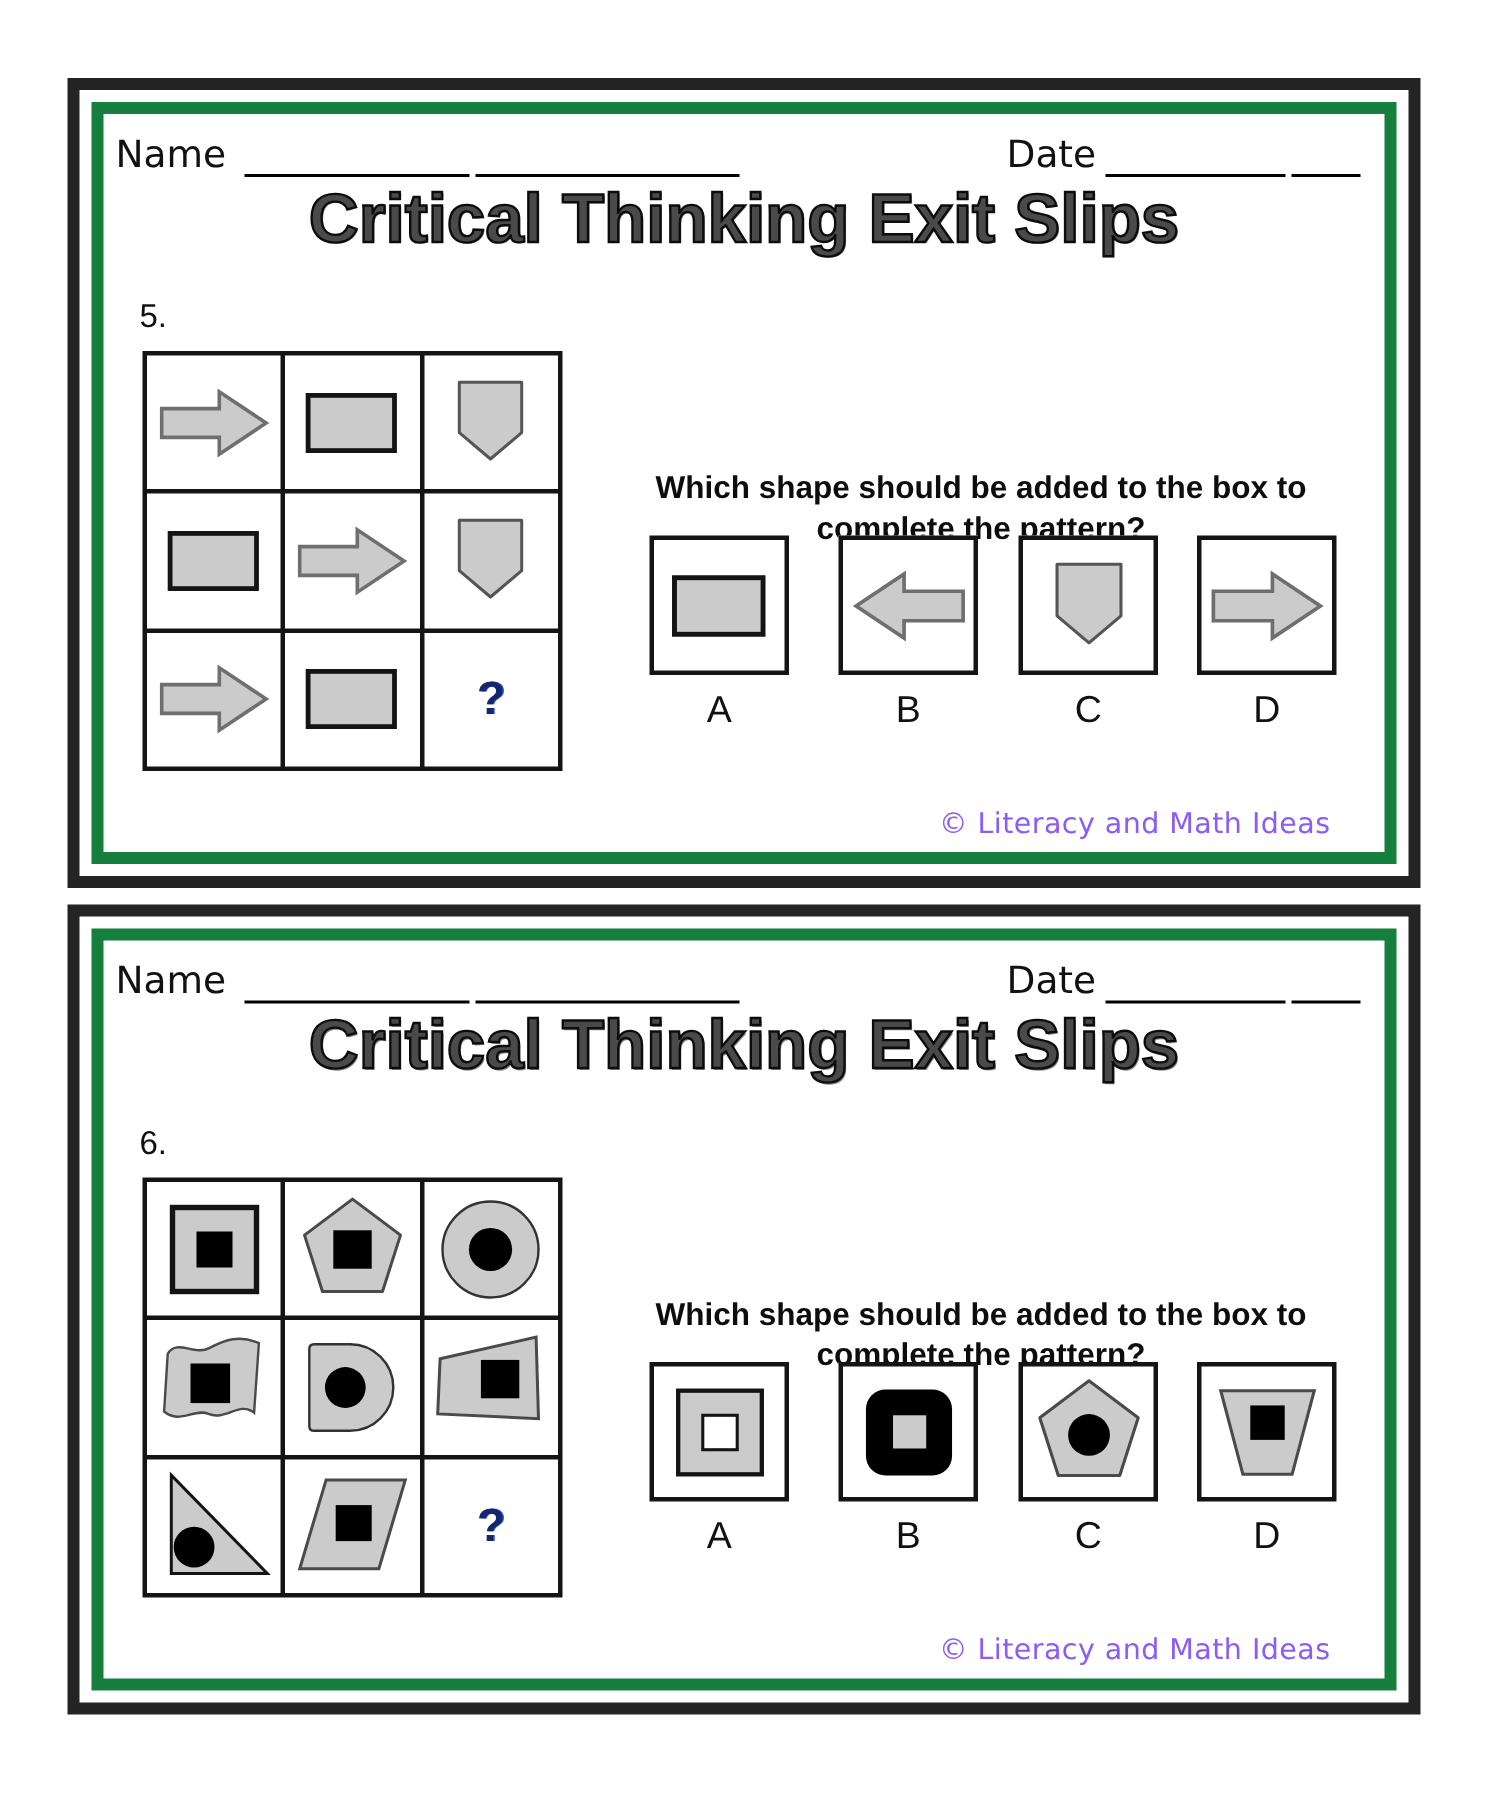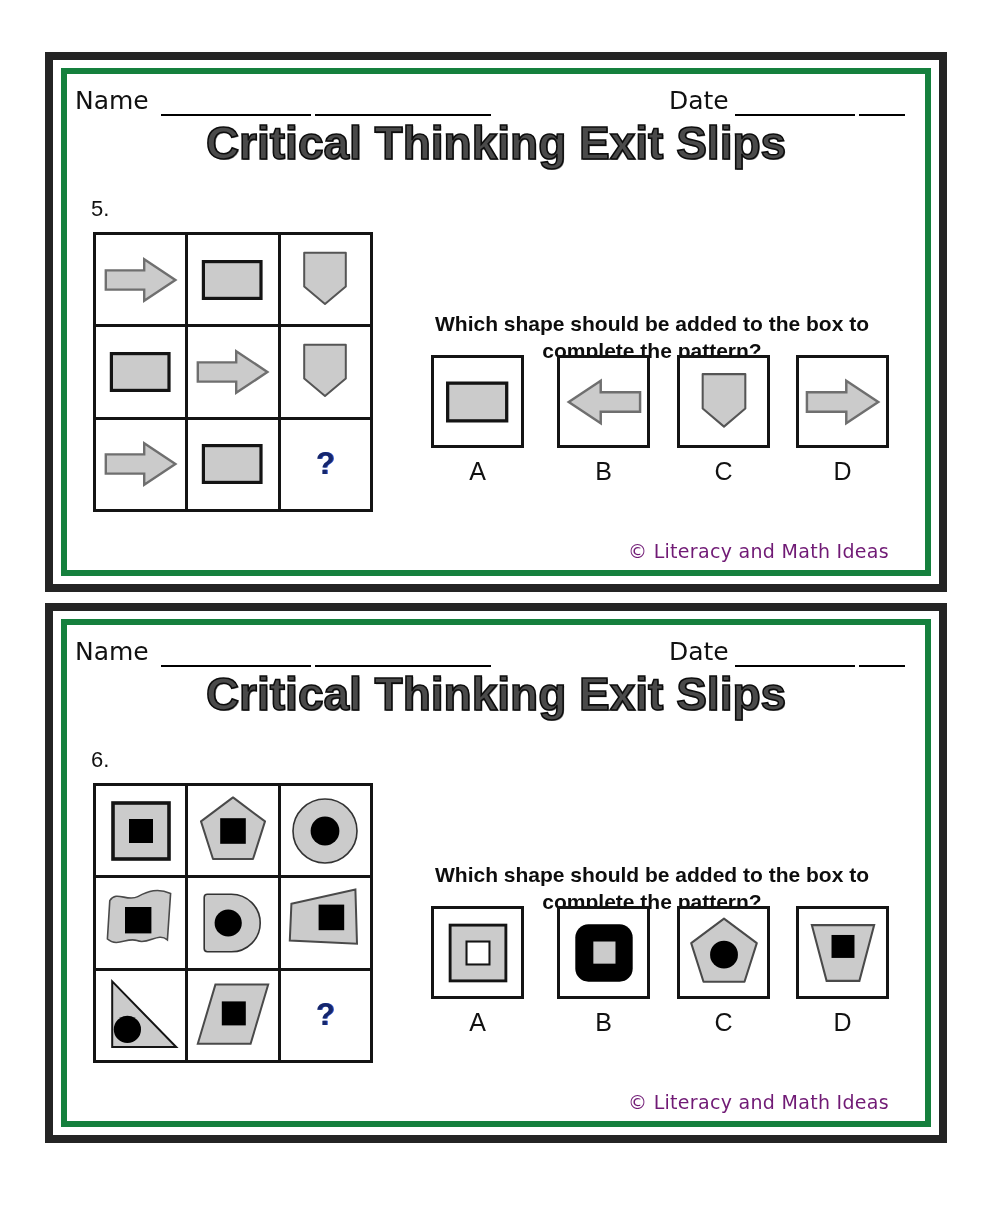--- a/index.html
+++ b/index.html
@@ -6,21 +6,21 @@
   body{
     width:1000px;height:1211px;background:#ffffff;position:relative;
     font-family:"Liberation Sans", sans-serif;color:#111;
     -webkit-font-smoothing:antialiased;
   }
   .card{
     position:absolute;left:45px;width:902px;height:540px;
     border:8px solid #242424;box-sizing:border-box;background:#fff;
   }
   .card-inner{
-    position:absolute;inset:8px;border:6px solid #15803d;background:#fff;
+    position:absolute;inset:8px;border:8px solid #15803d;background:#fff;
   }
   
   .hdr-row{position:absolute;top:12px;left:8px;right:8px;height:34px;}
   .hand{font-family:"DejaVu Sans", sans-serif;}
   .name-label{position:absolute;left:0;top:0;font-size:25px;}
   .date-label{position:absolute;left:594px;top:0;font-size:25px;}
   .uline{position:absolute;top:2px;height:26px;border-bottom:2px solid #000;}
   .nl1{left:86px;width:150px;}
   .nl2{left:240px;width:176px;}
   .dl1{left:660px;width:120px;}
@@ -54,21 +54,21 @@
   .option{position:absolute;width:93px;text-align:center;}
   .opt-a{left:364px;} .opt-b{left:490px;} .opt-c{left:610px;} .opt-d{left:729px;}
   .option{top:281px;}
   .opt-box{
     width:93px;height:93px;box-sizing:border-box;border:3px solid #141414;
     background:#fff;display:flex;align-items:center;justify-content:center;
   }
   .opt-label{margin-top:9px;font-size:25px;color:#111;}
   
   .copyright{
-    position:absolute;right:36px;bottom:8px;font-size:19px;color:#701a75;
+    position:absolute;right:36px;bottom:8px;font-size:19px;color:#8b5cf6;
     font-family:"DejaVu Sans", sans-serif;letter-spacing:0.3px;
   }
   svg{display:block;}
 </style>
 </head>
 <body>
 
 <div id="cards">
     <div class="card" style="top: 52px;">
     <div class="card-inner">

